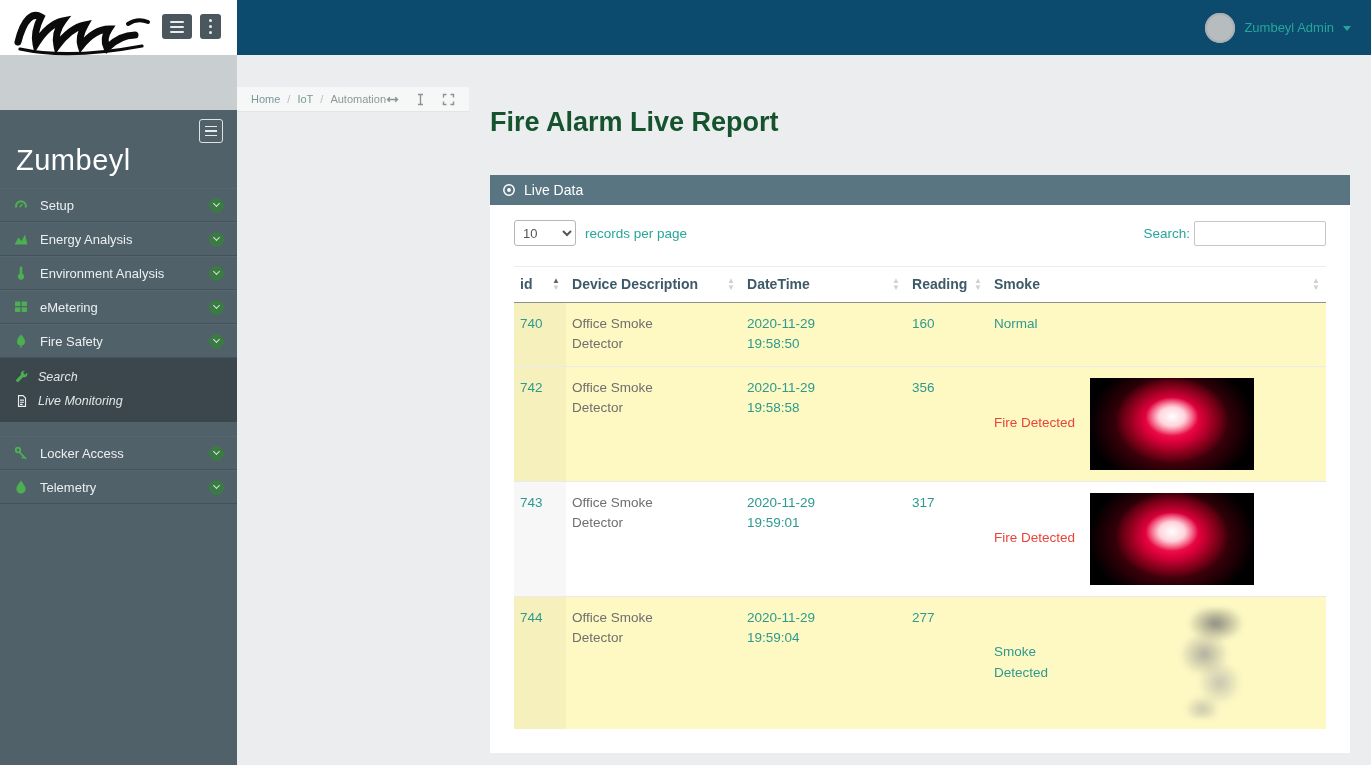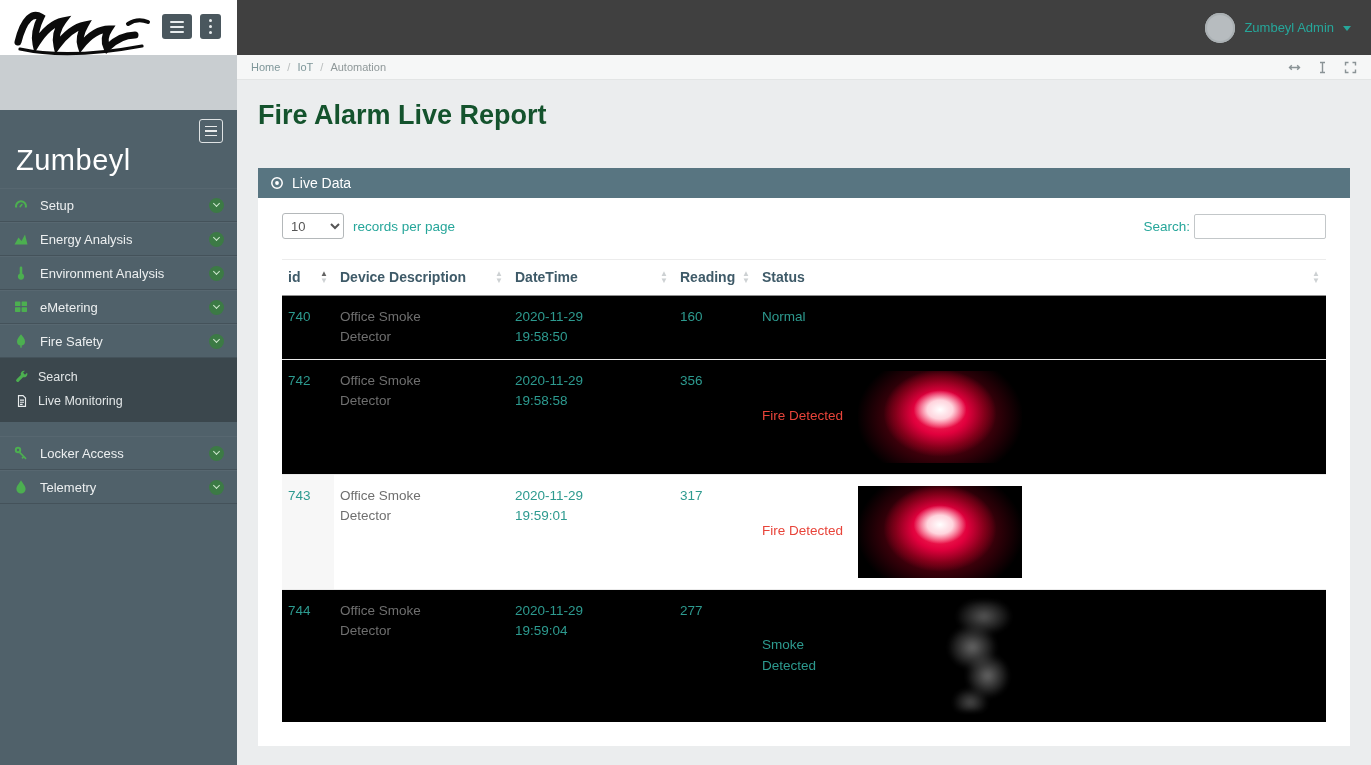--- a/index.html
+++ b/index.html
@@ -1,20 +1,20 @@
 <!DOCTYPE html>
 <html><head>
 <meta charset="utf-8">
 <style>
   * { box-sizing: border-box; margin: 0; padding: 0; }
   html, body { width: 1371px; height: 765px; overflow: hidden; }
   body { font-family: "Liberation Sans", "DejaVu Sans", sans-serif; background: #ebedee; }
 
   
-  .topbar { height: 55px; background: #404040; display: flex; position: relative; z-index: 5; }
+  .topbar { height: 55px; background: #0c4a6e; display: flex; position: relative; z-index: 5; }
   .topbar-left { width: 237px; flex: none; position: relative; background: #fff; }
   .brand-logo { position: absolute; left: 10px; top: 2px; width: 150px; height: 58px; }
   .top-btns { position: absolute; right: 16px; top: 14px; display: flex; gap: 8px; }
   .top-btn { width: 30px; height: 25px; background: #4a575e; border: none; border-radius: 3px;
              display: flex; flex-direction: column; align-items: center; justify-content: center; gap: 3px; cursor: pointer; }
   .top-btn.narrow { width: 21px; }
   .top-btn .bar { width: 14px; height: 2px; background: #e8ecee; border-radius: 1px; }
   .top-btn .dot { width: 3px; height: 3px; background: #e8ecee; border-radius: 50%; }
   .topbar-right { flex: 1; display: flex; align-items: center; justify-content: flex-end; gap: 9px; padding-right: 20px; }
   .avatar { width: 30px; height: 30px; border-radius: 50%; background: #b7bcbf; box-shadow: inset 0 0 0 2px #aab0b3; }
@@ -37,30 +37,30 @@
   .menu-item { height: 34px; display: flex; align-items: center; gap: 11px; padding: 0 13px;
                border-bottom: 1px solid rgba(0,0,0,.14); border-top: 1px solid rgba(255,255,255,.04); cursor: pointer; }
   .menu-item .ico { width: 16px; height: 16px; color: #4caf50; flex: none; display: inline-flex; }
   .menu-item .ico svg { width: 16px; height: 16px; }
   .menu-label { flex: 1; color: #eceff0; font-size: 13px; }
   .chev-badge { width: 15px; height: 15px; border-radius: 50%; background: #3c7a45; position: relative; flex: none; }
   .chev { position: absolute; left: 4.5px; top: 3.5px; width: 5px; height: 5px;
           border-right: 1.6px solid #cfe8cf; border-bottom: 1.6px solid #cfe8cf; transform: rotate(45deg); }
 
   .submenu { background: #3b474d; padding: 7px 0 9px; }
-  .submenu-item { height: 24px; display: flex; align-items: center; gap: 9px; padding: 0 15px; cursor: pointer; }
+  .submenu-item { height: 24px; display: flex; align-items: center; gap: 9px; padding: 0 15px; cursor: pointer; font-style: italic; }
   .submenu-item .ico { width: 14px; height: 14px; display: inline-flex; }
   .submenu-item .ico svg { width: 14px; height: 14px; }
   .submenu-item[data-name="sidebar-subitem-search"] .ico { color: #4caf50; }
   .submenu-item[data-name="sidebar-subitem-live-monitoring"] .ico { color: #e8eced; }
   .submenu-label { color: #e2e6e7; font-size: 12.5px; }
   .submenu + .menu-item { margin-top: 14px; border-top: 1px solid rgba(255,255,255,.04); }
 
   
-  .main { flex: 1; display: flex; flex-direction: column; overflow: hidden; }
+  .main { flex: 1; display: flex; flex-direction: row; overflow: hidden; margin-top: 32px; }
   .breadcrumb-bar { height: 25px; background: #f6f7f7; border-bottom: 1px solid #e3e5e5; display: flex; align-items: center; padding: 0 14px; flex: none; }
   .breadcrumb { display: flex; align-items: center; gap: 7px; font-size: 11px; }
   .bc-link { color: #7e9699; cursor: pointer; }
   .bc-sep { color: #b9bdbd; }
   .bc-current { color: #8f9899; }
   .bc-tools { margin-left: auto; display: flex; align-items: center; gap: 15px; }
   .bc-tool { color: #8a9396; display: inline-flex; cursor: pointer; }
   .bc-tool svg { width: 13px; height: 13px; }
 
   .content { flex: 1; background: #ebedee; overflow: hidden; }
@@ -82,21 +82,21 @@
   
   table.live-table { width: 100%; border-collapse: collapse; }
   thead th { text-align: left; padding: 9px 6px 10px; border-top: 1px solid #ececec; border-bottom: 1px solid #8f8f8f;
              color: #3e5a68; font-size: 14px; font-weight: 700; cursor: pointer; }
   .th-0 { width: 52px; } .th-1 { width: 175px; } .th-2 { width: 165px; } .th-3 { width: 82px; } .th-4 { width: auto; }
   .th-wrap { display: flex; align-items: flex-start; justify-content: space-between; }
   .sorters { display: inline-flex; flex-direction: column; font-size: 8px; line-height: 6.5px; color: #cdd1d3; margin-left: 6px; padding-top: 2px; }
   .sorters.sorted-asc .s-up { color: #636363; }
 
   tbody td { padding: 11px 6px; font-size: 13.5px; color: #2d9a8f; vertical-align: top; border-top: 1px solid #eaeaea; line-height: 1.5; }
-  tbody tr.odd { background: #000000; }
+  tbody tr.odd { background: #fef9c3; }
   tbody tr.even { background: #ffffff; }
   td.sorted-col { background: rgba(0,0,0,0.032); }
   .wrap-narrow { display: inline-block; max-width: 112px; color: #6f6f6f; }
   .wrap-dt { display: inline-block; max-width: 86px; }
 
   .status-wrap { display: flex; align-items: flex-start; }
   .status-wrap.has-media { align-items: center; }
   .status-wrap.media-fire-alarm { min-height: 92px; }
   .status-wrap.media-smoke { min-height: 110px; }
   .status-text { width: 96px; flex: none; font-size: 13.5px; }
@@ -352,21 +352,21 @@
                     <div class="th-wrap">
                       <span data-name="column-label">Reading</span>
                       <span class="sorters" data-name="sort-icon">
                         <span class="s-up">▲</span>
                         <span class="s-down">▼</span>
                       </span>
                     </div>
                   </th>
                   <th class="th-4" data-name="column-header-status">
                     <div class="th-wrap">
-                      <span data-name="column-label">Status</span>
+                      <span data-name="column-label">Smoke</span>
                       <span class="sorters" data-name="sort-icon">
                         <span class="s-up">▲</span>
                         <span class="s-down">▼</span>
                       </span>
                     </div>
                   </th>
                 </tr>
             </thead>
             <tbody data-name="table-body">
                 <tr class="odd" data-name="table-row">

